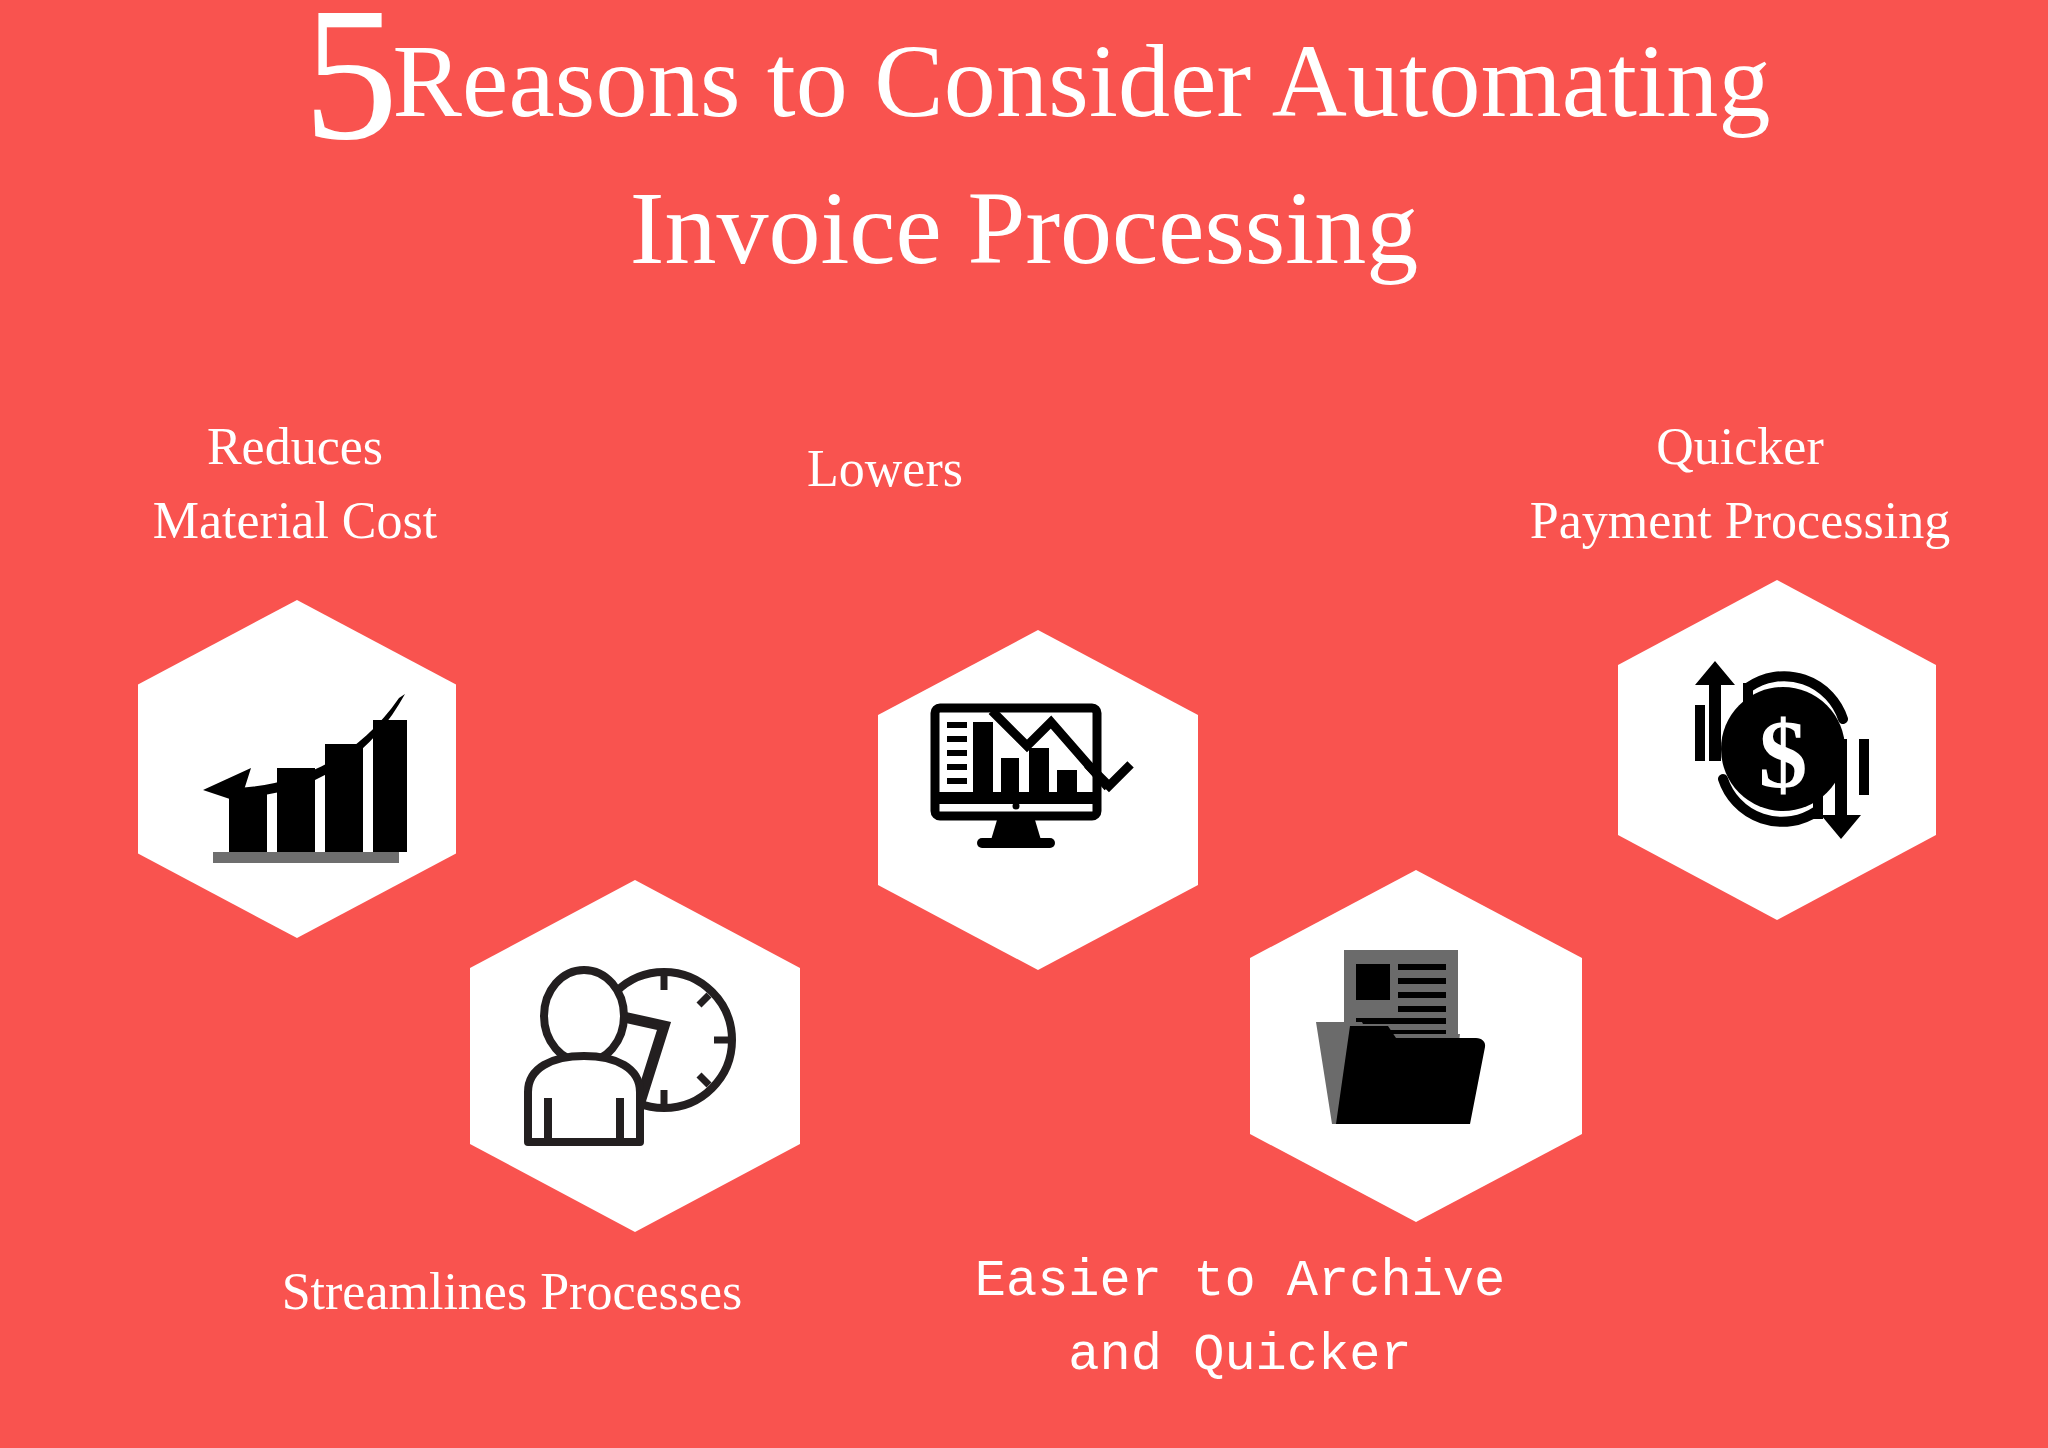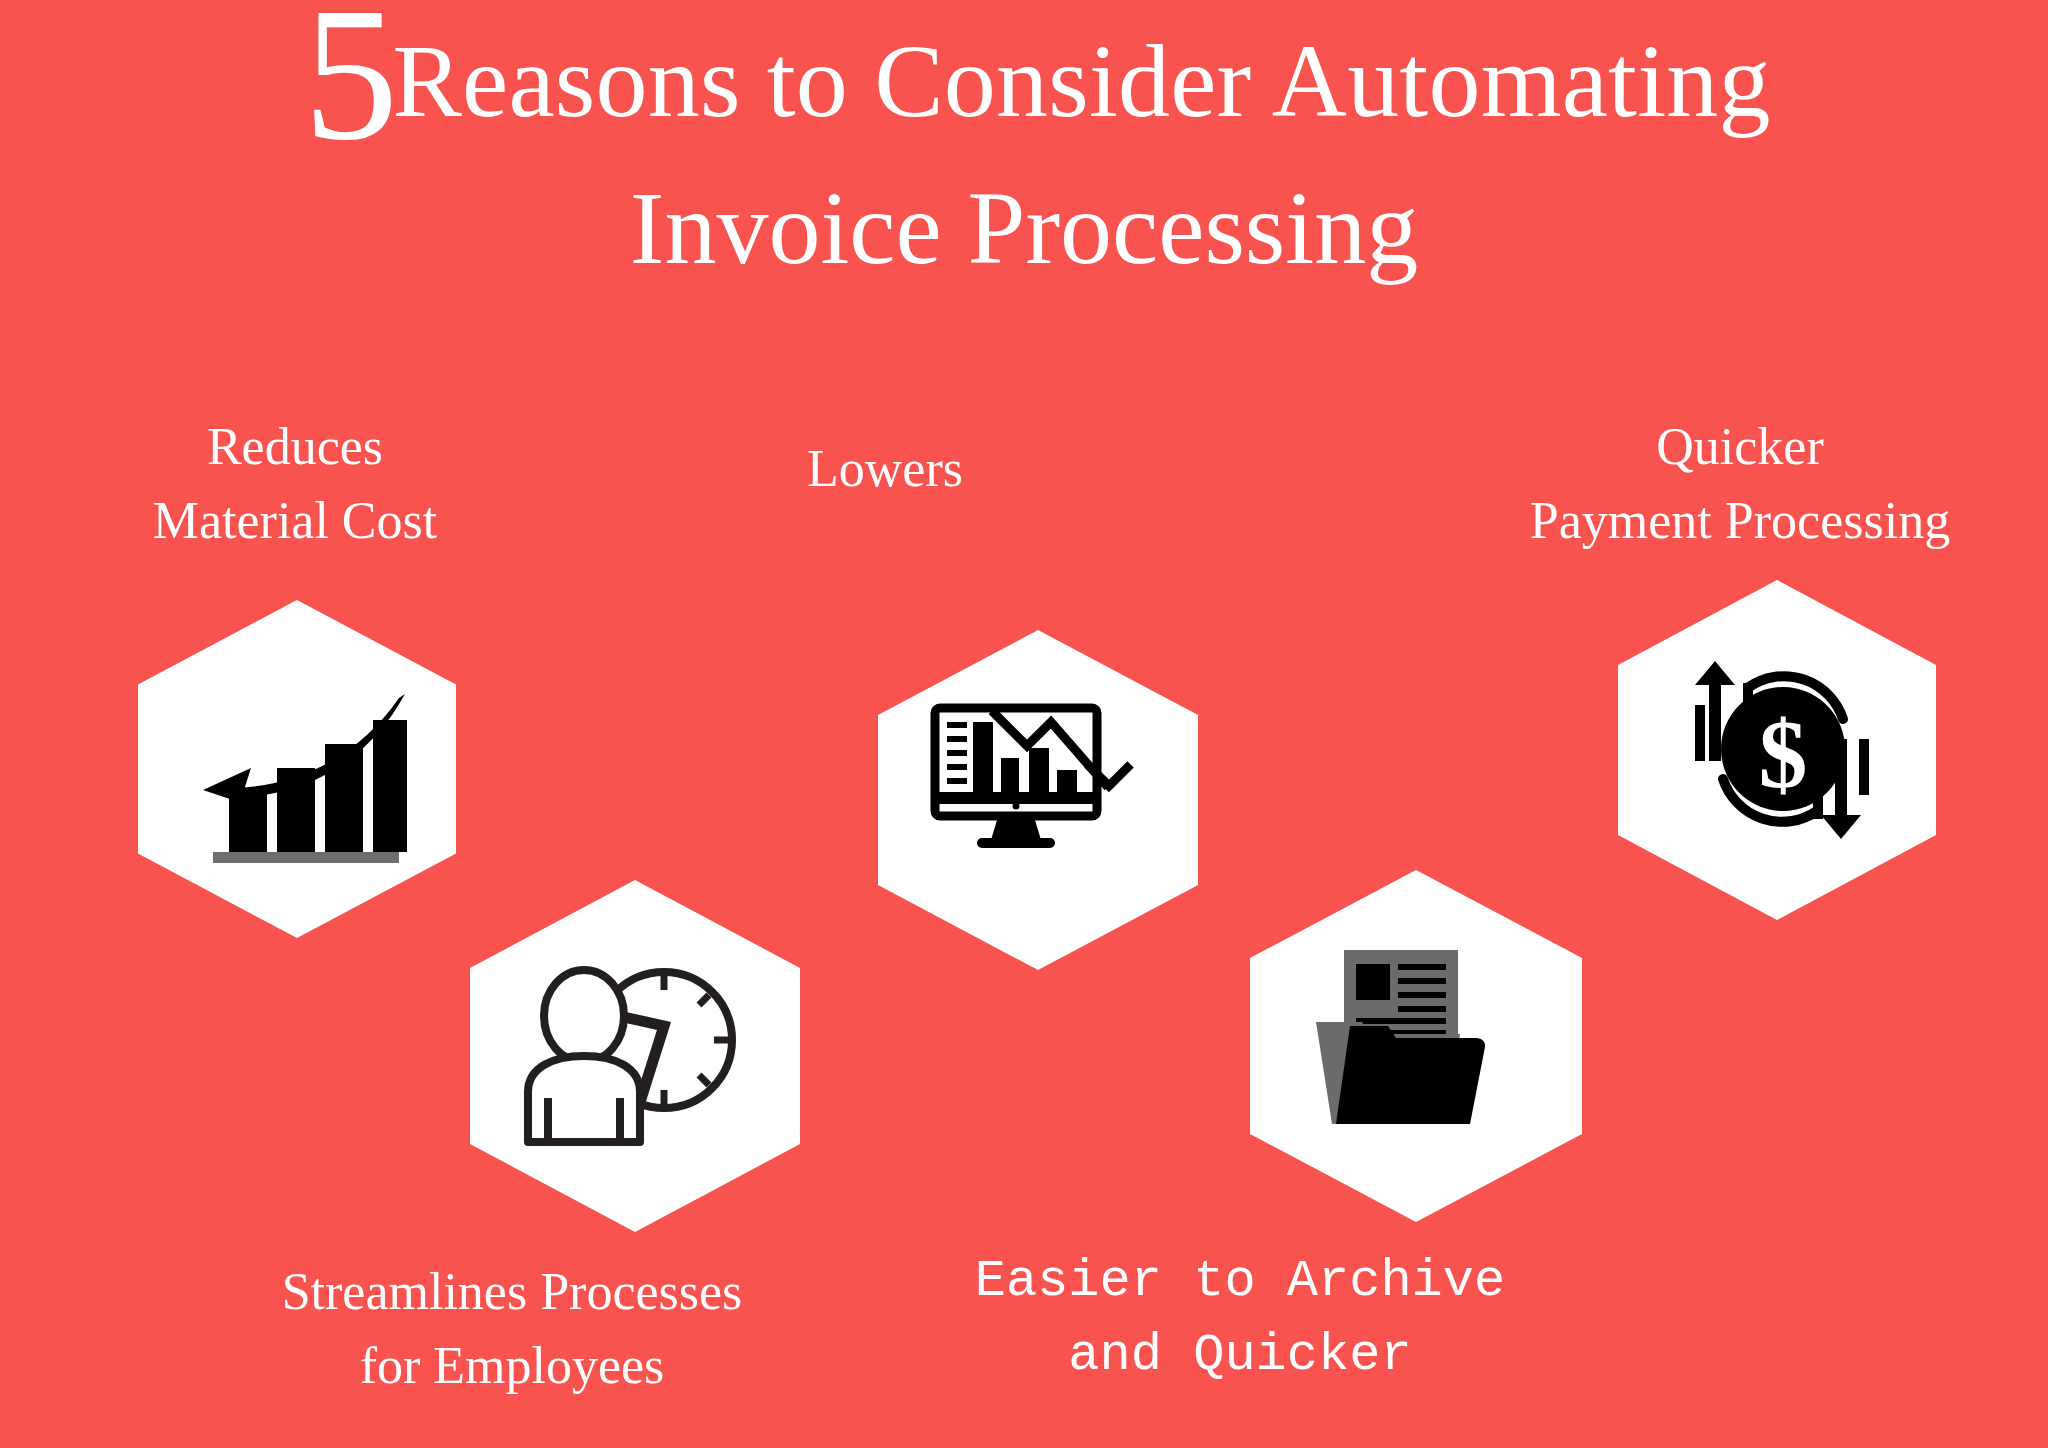--- a/index.html
+++ b/index.html
@@ -105,21 +105,20 @@
     <span>Lowers</span>
   </div>
 
   <div class="caption cap-quicker">
     <span>Quicker</span>
     <span>Payment Processing</span>
   </div>
 
   <div class="caption cap-streamlines">
     <span>Streamlines Processes</span>
-    <span>for Employees</span>
   </div>
 
   <div class="caption cap-archive">
     <span>Easier to Archive</span>
     <span>and Quicker</span>
   </div>
 
   <div class="hex hex-1">
     <span>
       <svg width="220" height="210" viewBox="0 0 220 210">

